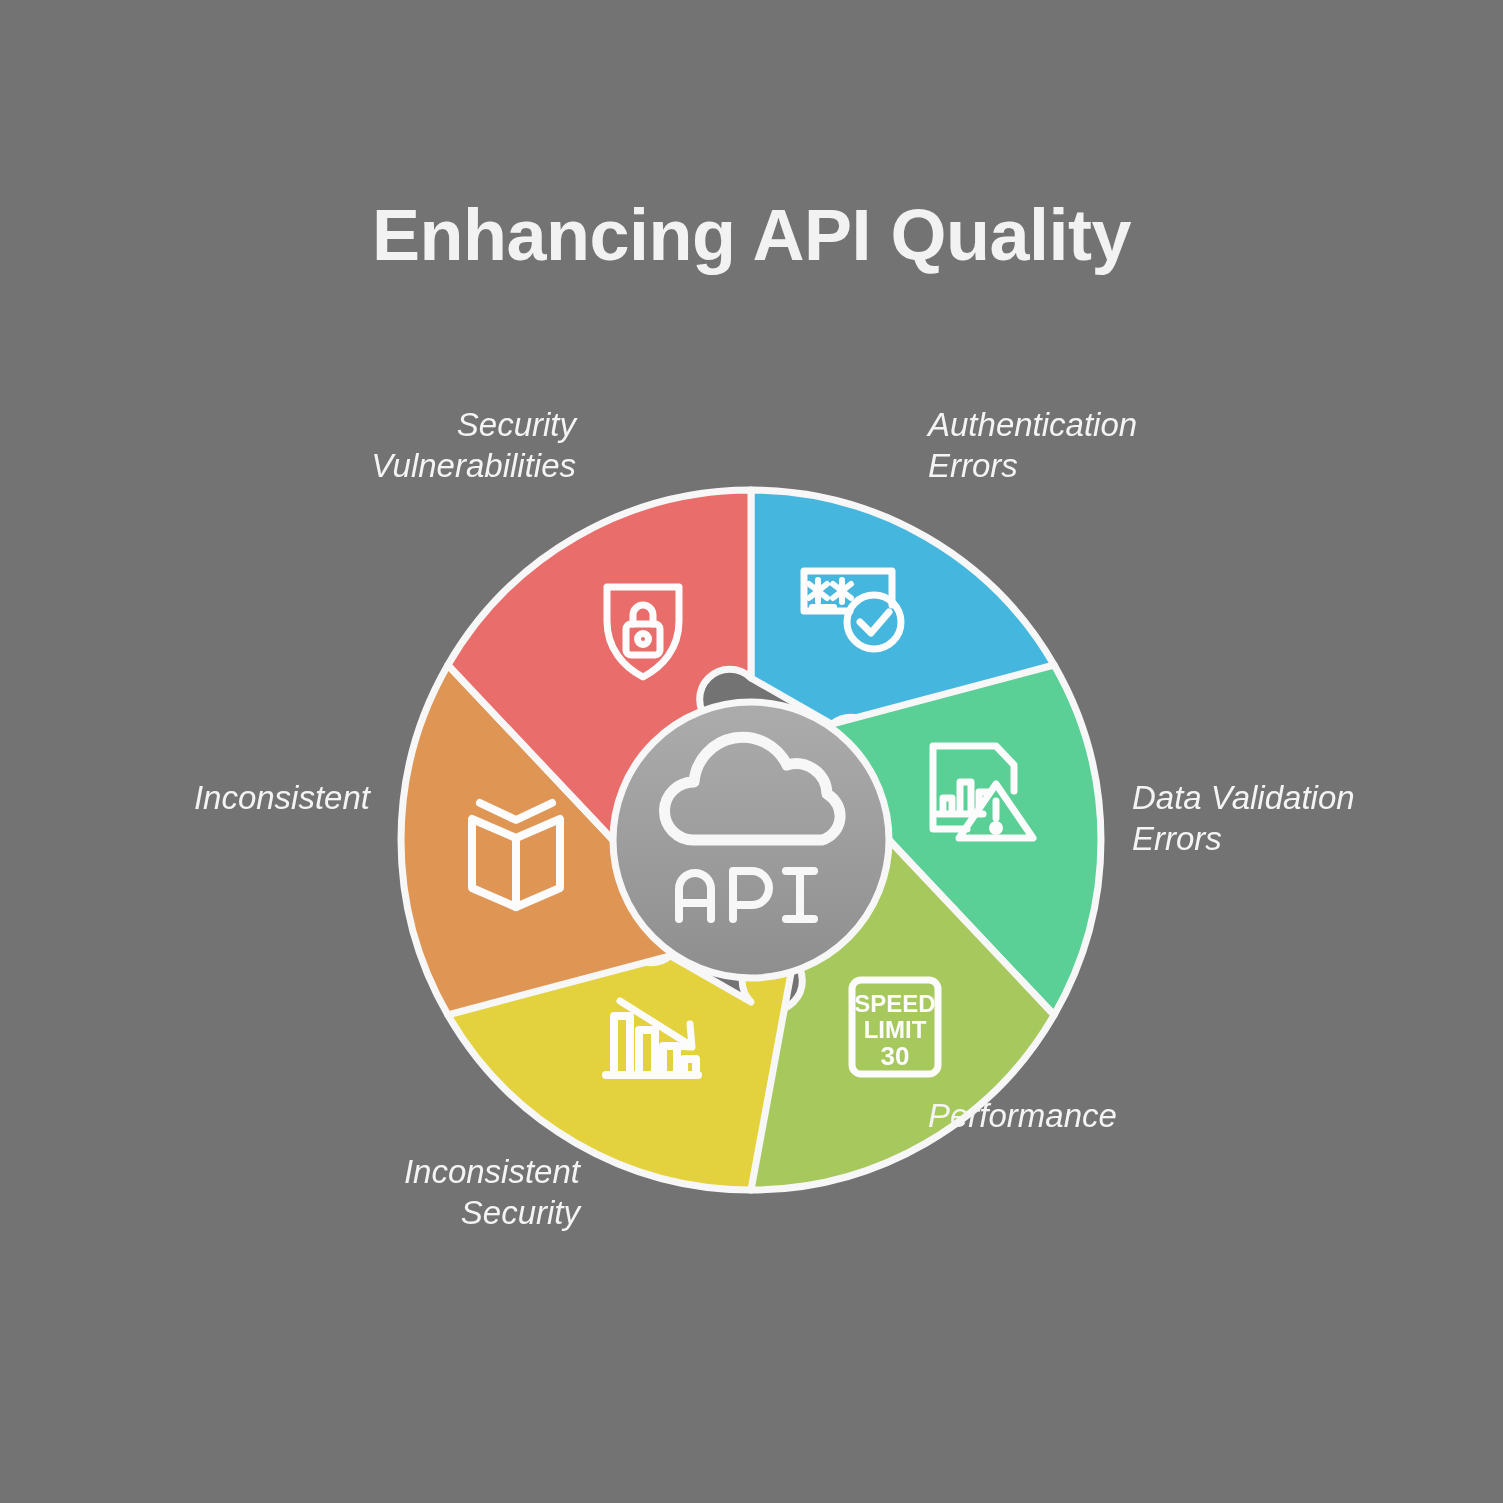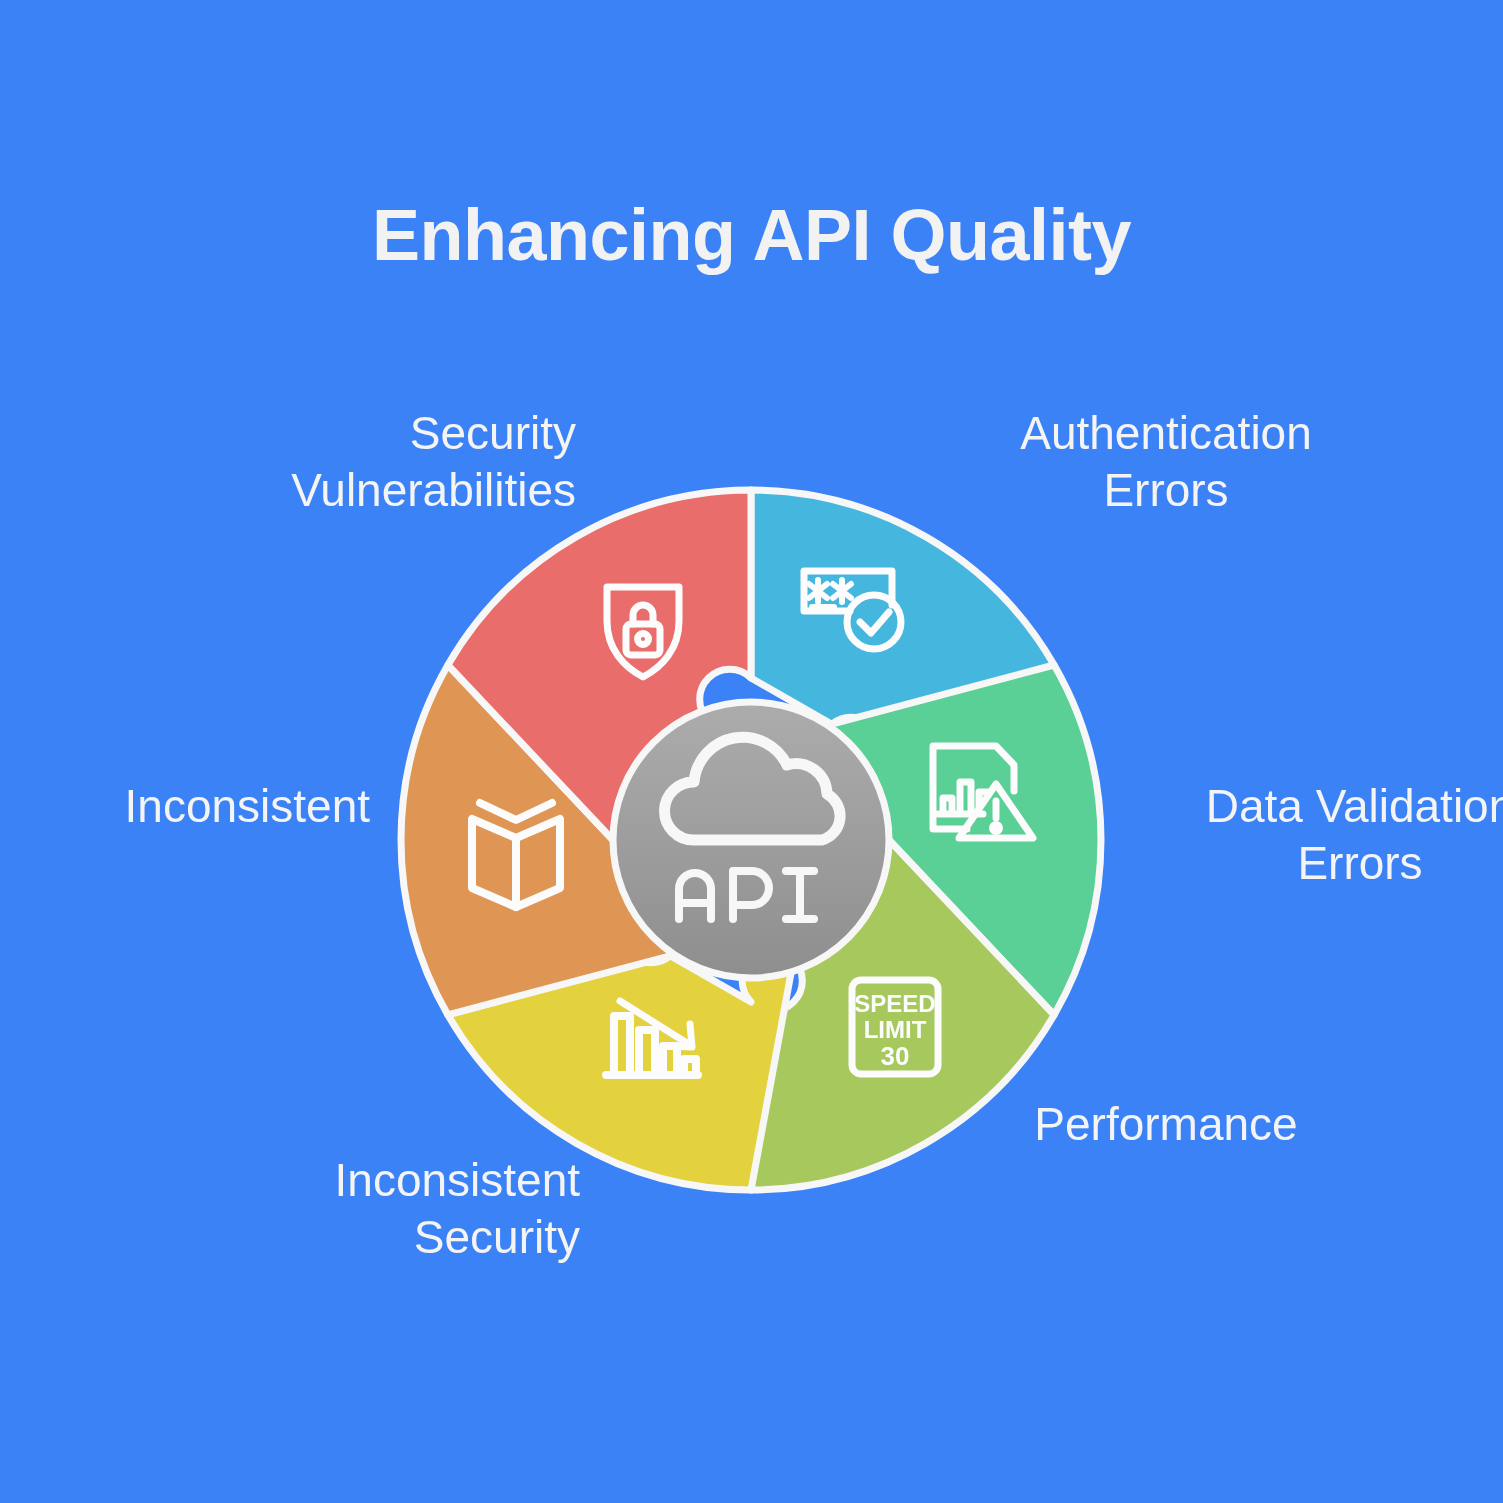--- a/index.html
+++ b/index.html
@@ -5,21 +5,21 @@
 <style>
   html, body {
     margin: 0;
     padding: 0;
     background: #000;
   }
   #stage {
     position: relative;
     width: 1503px;
     height: 1503px;
-    background: #3b82f6;
+    background: #737373;
     overflow: hidden;
     font-family: "Liberation Sans", sans-serif;
     -webkit-font-smoothing: antialiased;
   }
   #title {
     position: absolute;
     left: 0;
     top: 196px;
     width: 1503px;
     text-align: center;
@@ -40,26 +40,27 @@
   }
   #wheel svg {
     display: block;
     width: 710px;
     height: 710px;
     overflow: visible;
   }
   .label {
     position: absolute;
     color: #f4f4f4;
-    font-size: 46px;
+    font-size: 33px;
     line-height: 1.23;
     font-weight: normal;
+    font-style: italic;
   }
   .label.r { text-align: right; }
-  .label.l { text-align: center; margin-left: 28px; }
+  .label.l { text-align: left; }
 
   
   #lab-security       { left: 178px;  top: 405px;  width: 398px; }
   #lab-auth           { left: 928px;  top: 405px;  width: 420px; }
   #lab-doc            { left: 12px;   top: 778px;  width: 358px; }
   #lab-data           { left: 1132px; top: 778px;  width: 400px; }
   #lab-inconsistent   { left: 188px;  top: 1152px; width: 392px; }
   #lab-perf           { left: 928px;  top: 1096px; width: 420px; }
 </style>
 </head>

